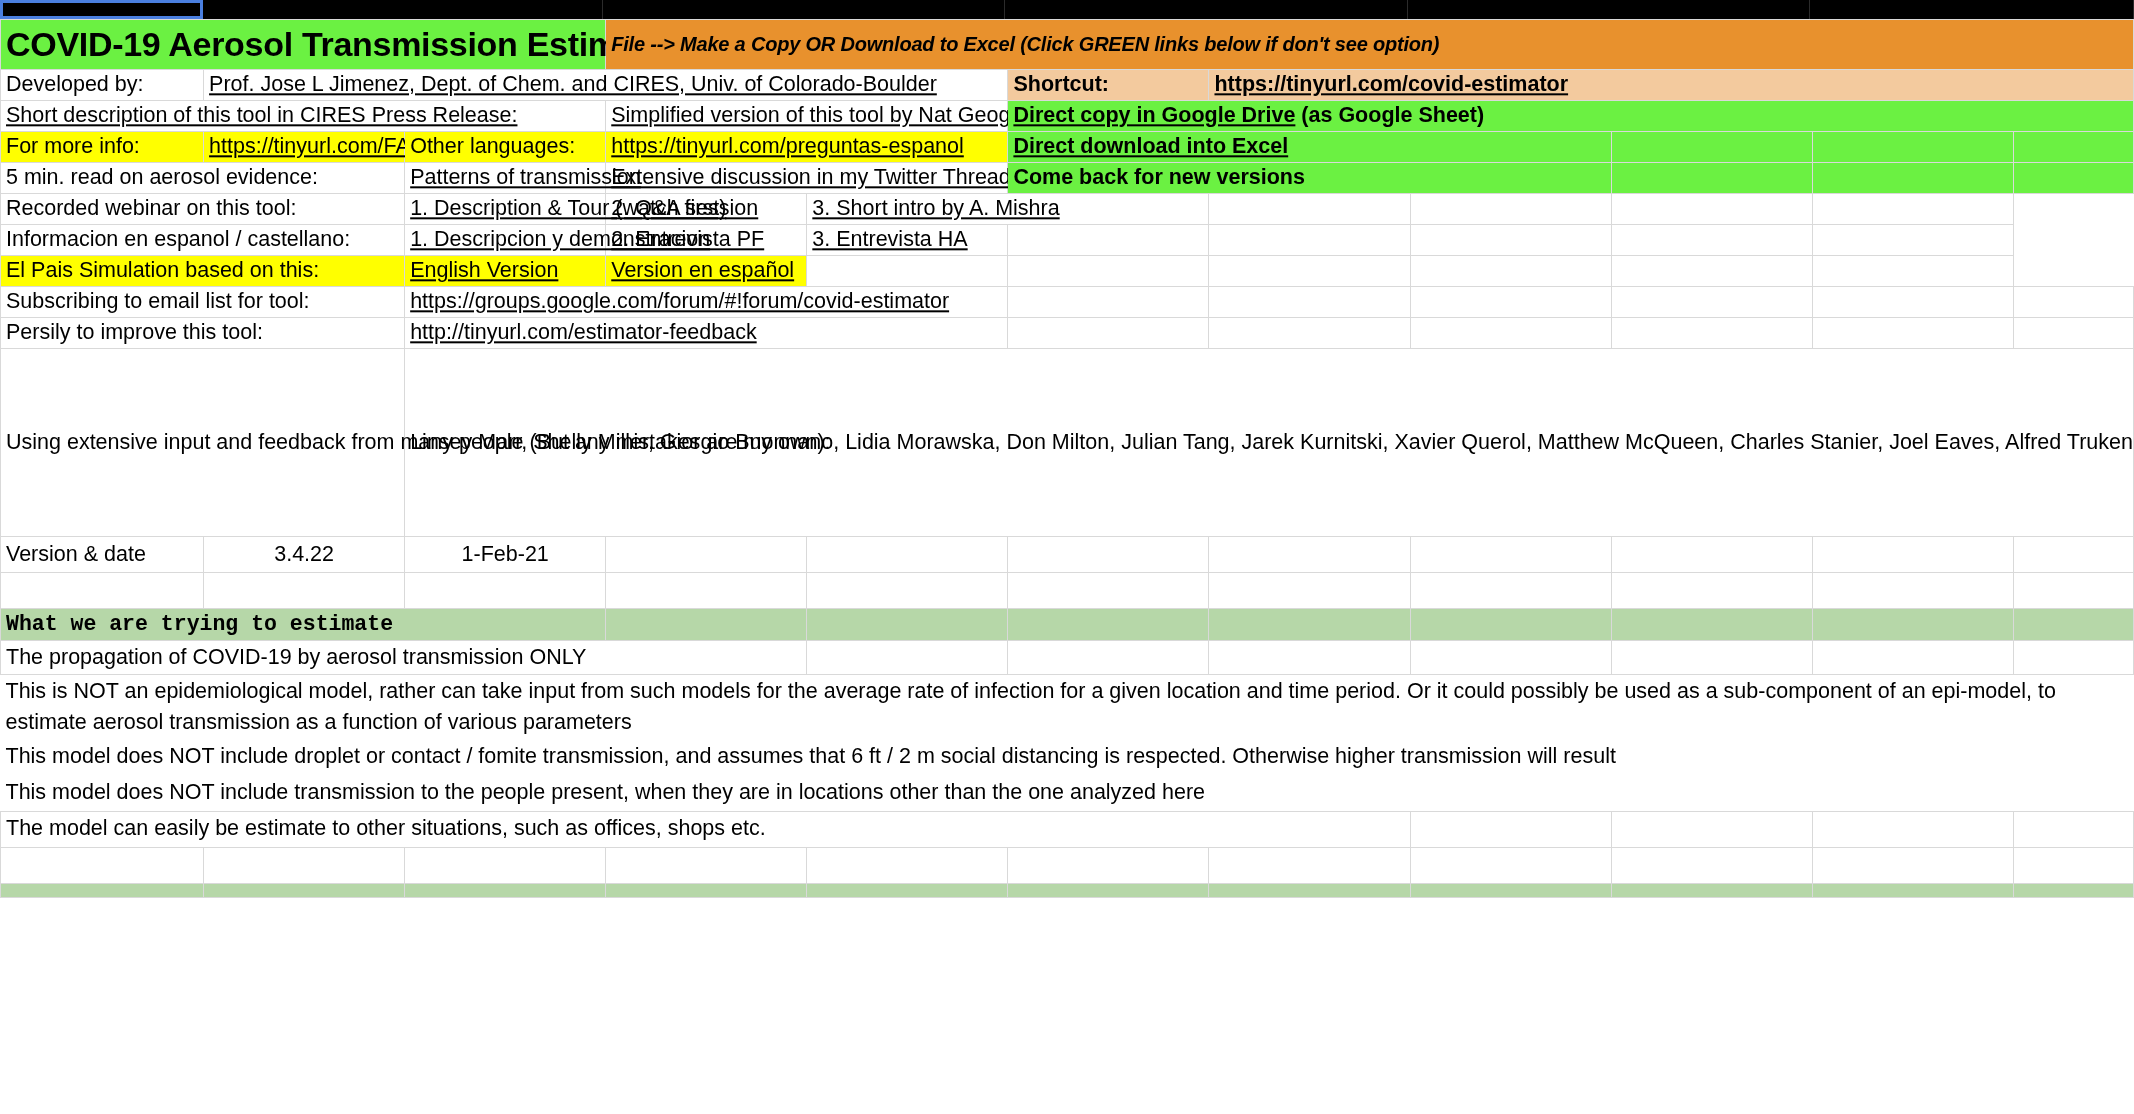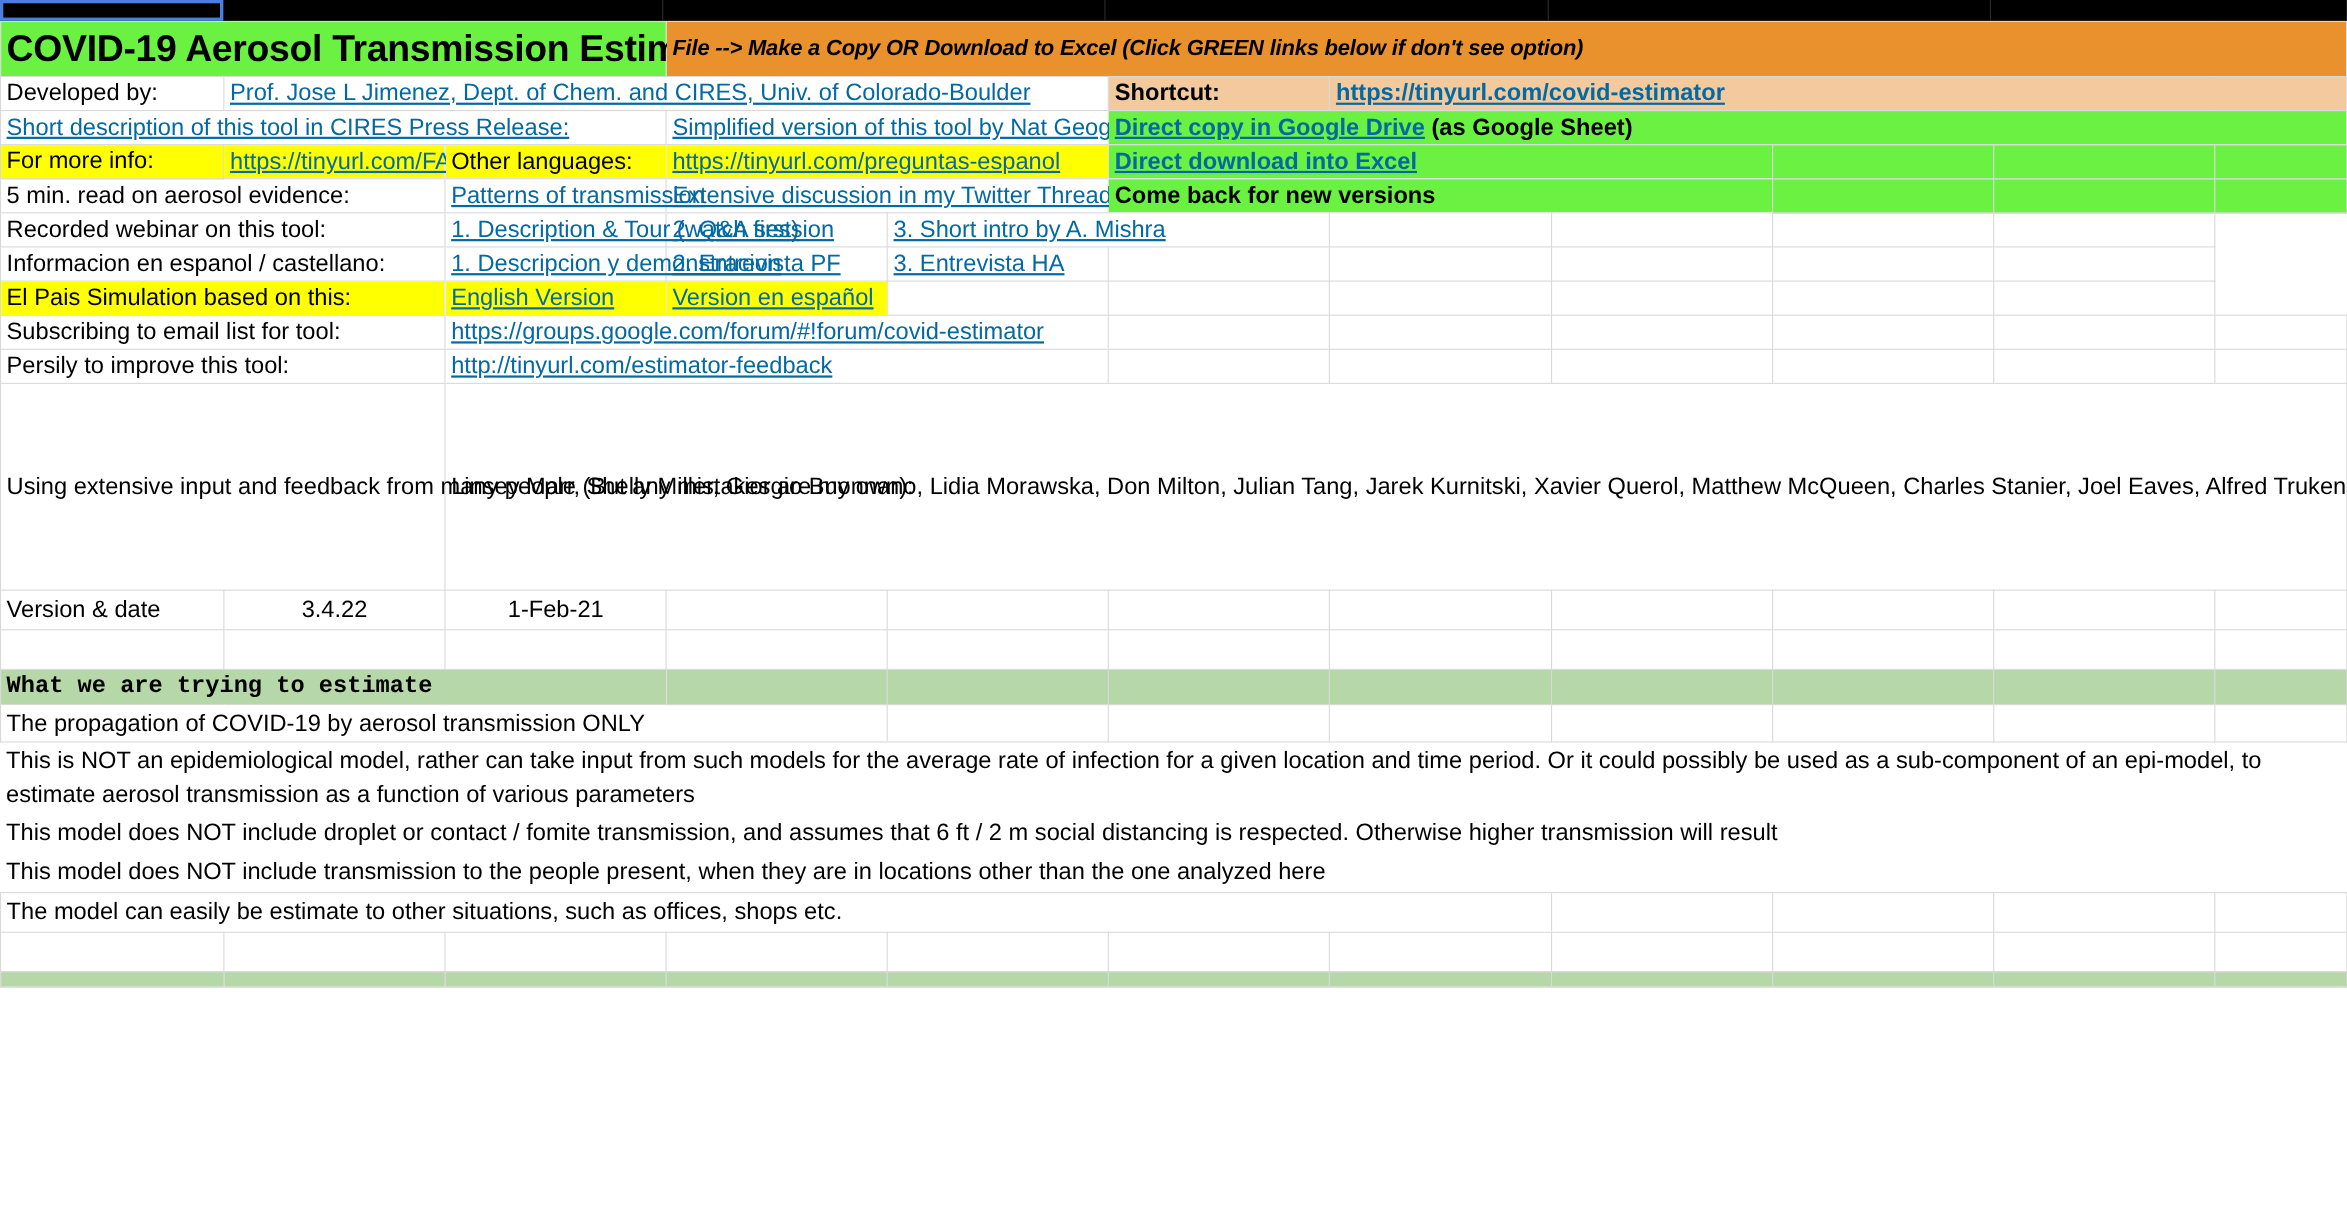--- a/index.html
+++ b/index.html
@@ -53,21 +53,21 @@
     vertical-align: middle;
     white-space: nowrap;
     overflow: visible;
     line-height: 1.18;
     box-sizing: border-box;
   }
   .w0 { width: 203px; }
   .wN { width: 201px; }
 
   
-  .link      { color: #0369a1; text-decoration: underline; }
+  .link      { color: #000000; text-decoration: underline; }
   .bold      { font-weight: bold; }
   .ctr       { text-align: center; margin-top: 16px; }
   .green     { background: #6bf142; }
   .greenhdr  { background: #b6d7a8; }
   .yellow    { background: #ffff00; }
   .orange    { background: #e8912d; }
   .peach     { background: #f3ca9e; margin-left: 19px; }
   .nb        { border: none !important; }
   .noright   { border-right: none !important; }
 

